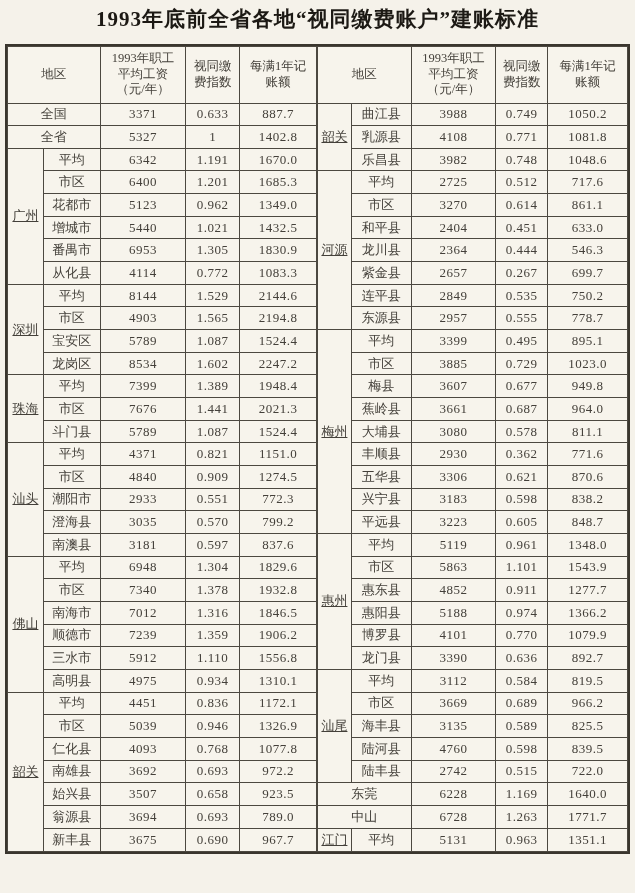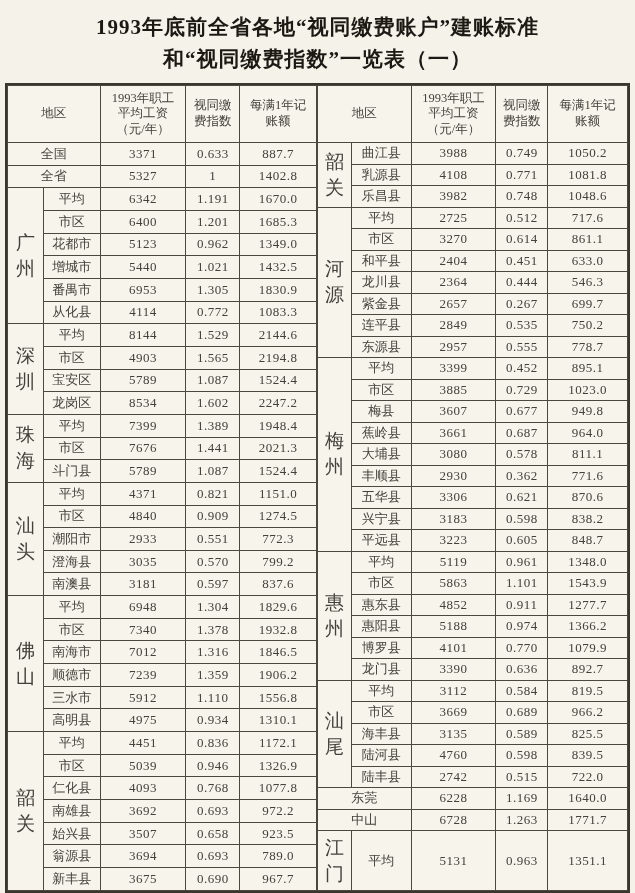--- a/index.html
+++ b/index.html
@@ -4,21 +4,21 @@
 <style>
   html,body{margin:0;padding:0;}
   body{
     width:635px;height:893px;overflow:hidden;
     background:#f5f2ea;
     font-family:"Liberation Serif","DejaVu Serif",serif;
     color:#45413a;
   }
   .page{width:635px;height:893px;position:relative;}
   .title{
-    margin:12px 6px 8px;
+    margin:4px 6px 8px;
     text-align:center;
     font-weight:bold;
     color:#1c1914;
     font-size:21px;
     line-height:1.5;
     letter-spacing:1px;
   }
   .tables{
     display:flex;
     margin:0 5px;
@@ -41,30 +41,29 @@
     color:#44403a;
     overflow:hidden;
   }
   thead th{
     height:56px;
     font-size:12.5px;
     line-height:1.25;
     white-space:pre-line;
   }
   td.num{letter-spacing:0.5px;}
-  td.group-cell{font-size:19px;}
+  td.group-cell{font-size:13px;text-decoration:underline;}
 </style>
 </head>
 <body>
 
 <div class="page">
 
   <div class="title">
     <span>1993年底前全省各地“视同缴费账户”建账标准</span><br>
-    <span>和“视同缴费指数”一览表（一）</span>
   </div>
 
   <div class="tables">
 
     <table>
       <colgroup>
         <col style="width:36px">
           <col style="width:57px">
           <col style="width:86px">
         <col style="width:54px">
@@ -370,21 +369,21 @@
           <tr>
             <td>东源县</td>
             <td class="num">2957</td>
             <td class="num">0.555</td>
             <td class="num">778.7</td>
           </tr>
           <tr>
             <td rowspan="9" class="group-cell">梅州</td>
             <td>平均</td>
             <td class="num">3399</td>
-            <td class="num">0.452</td>
+            <td class="num">0.495</td>
             <td class="num">895.1</td>
           </tr>
           <tr>
             <td>市区</td>
             <td class="num">3885</td>
             <td class="num">0.729</td>
             <td class="num">1023.0</td>
           </tr>
           <tr>
             <td>梅县</td>

